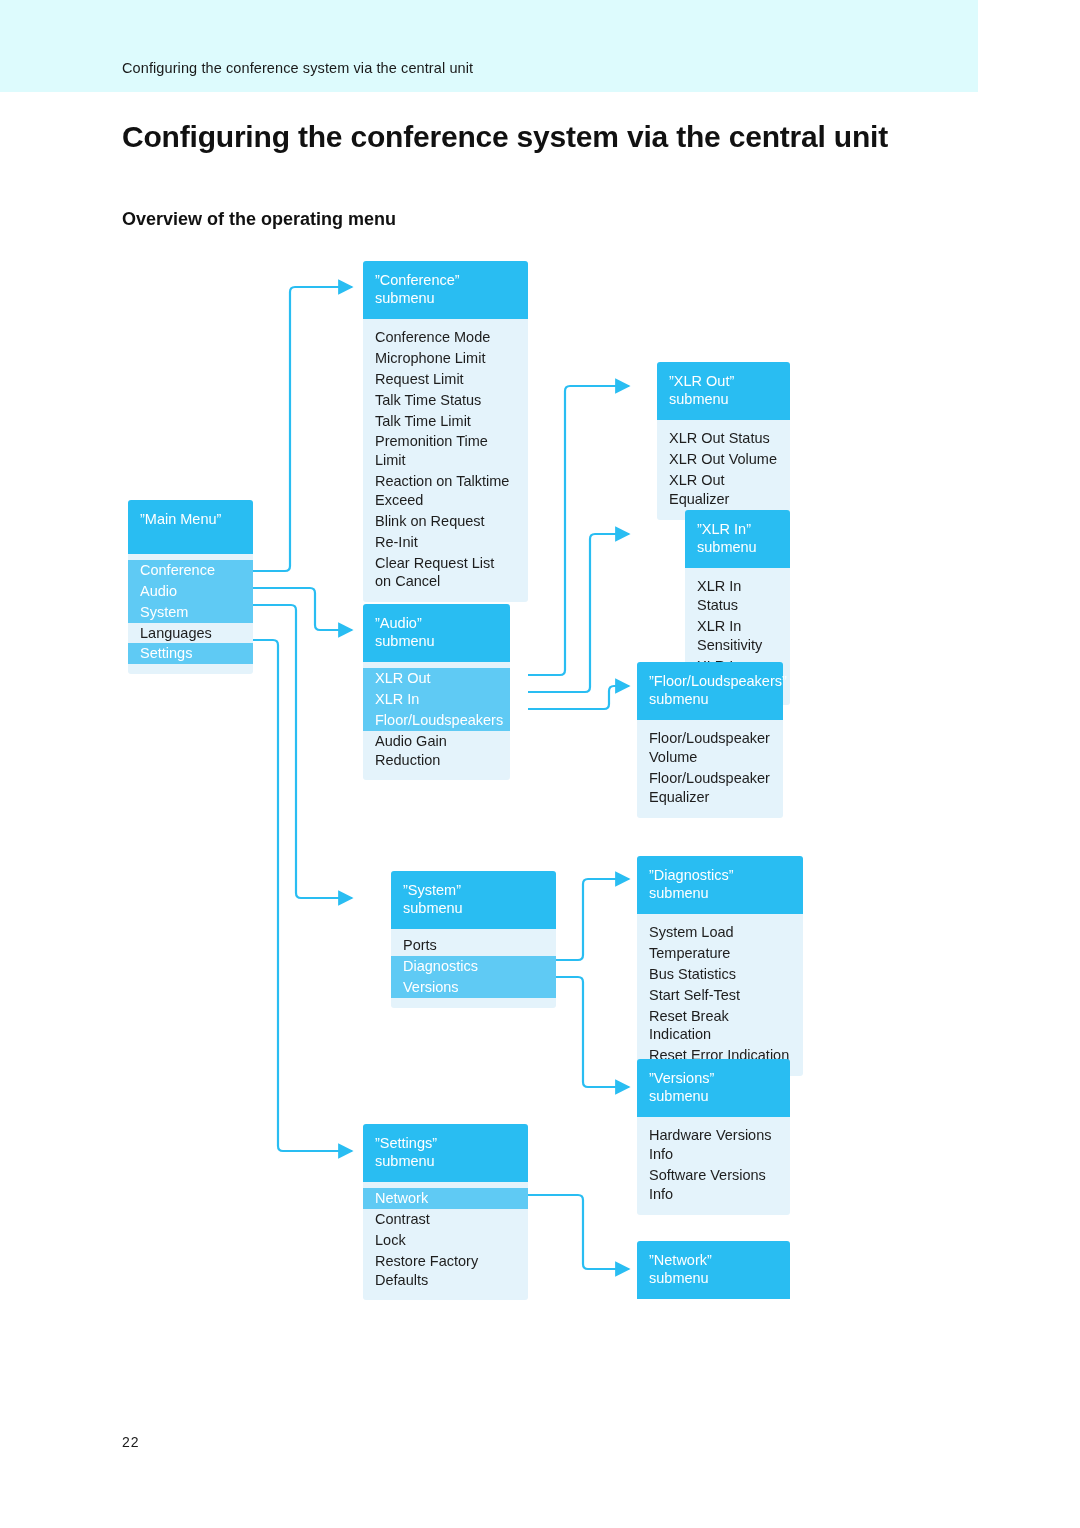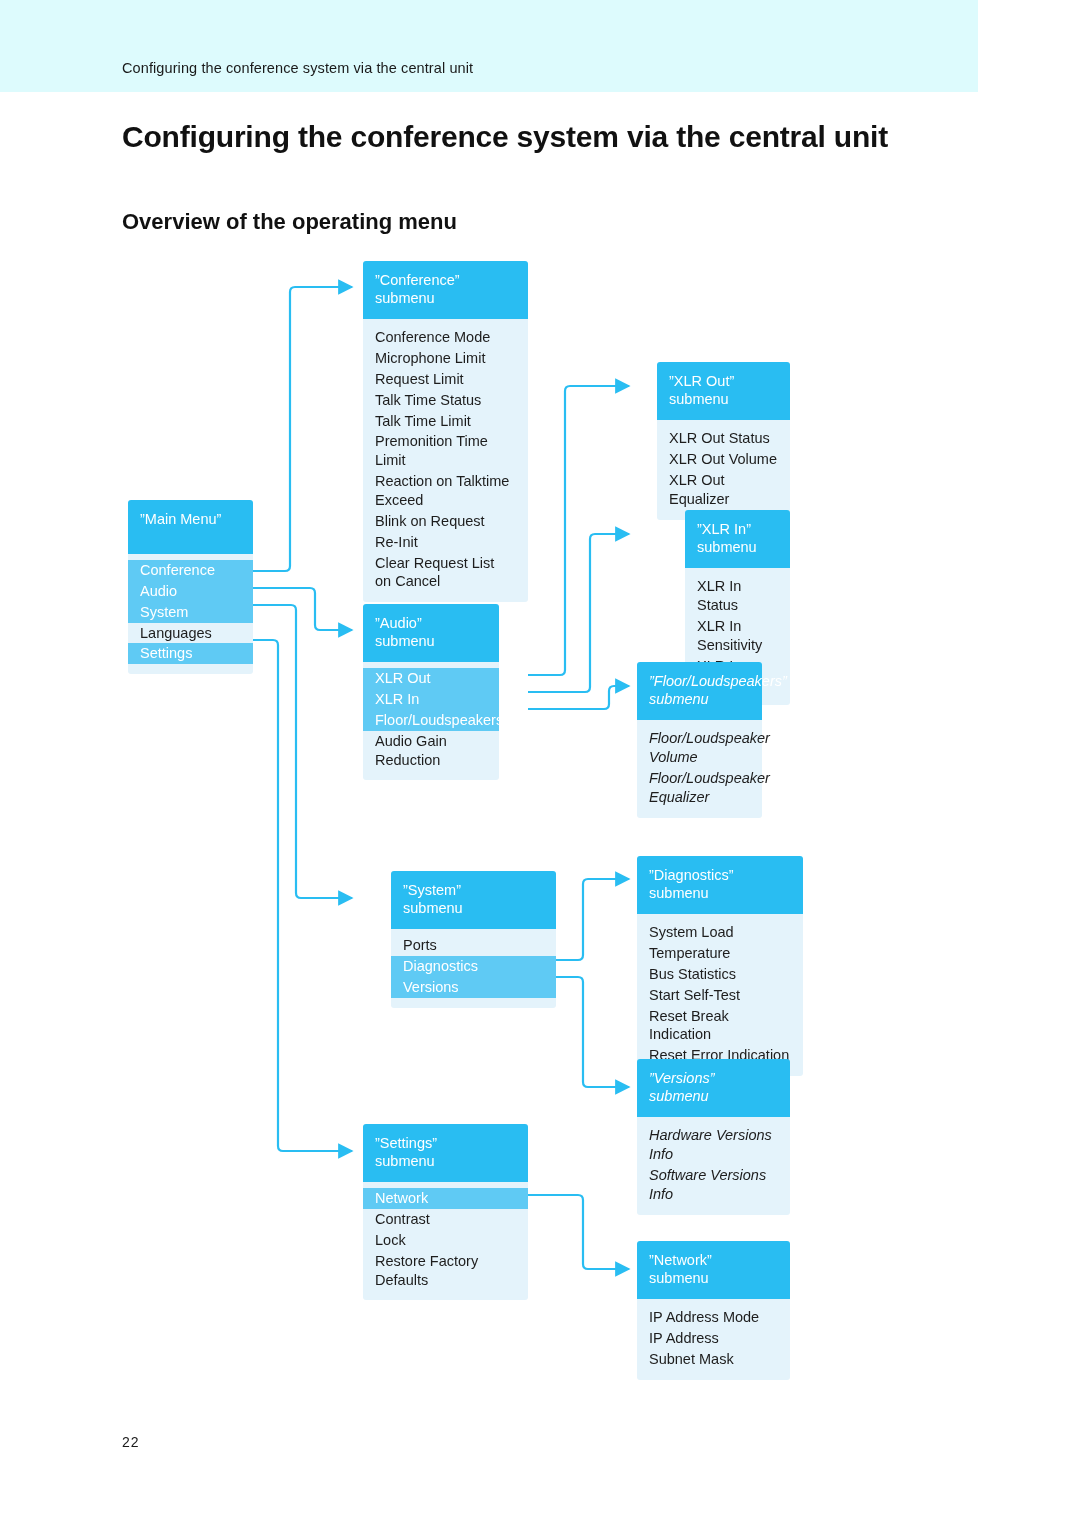--- a/index.html
+++ b/index.html
@@ -21,21 +21,21 @@
     font-size: 14.5px; color: #1a1a1a; letter-spacing: .1px;
   }
 
   
   .chapter-title {
     position: absolute; left: 122px; top: 120px;
     font-size: 30px; font-weight: bold; color: #111; letter-spacing: -0.2px;
   }
   .section-title {
     position: absolute; left: 122px; top: 209px;
-    font-size: 22px; font-weight: bold; color: #111;
+    font-size: 18px; font-weight: bold; color: #111;
   }
 
   
   .page-number {
     position: absolute; left: 122px; top: 1434px;
     font-size: 14px; color: #1a1a1a; letter-spacing: 1px;
   }
 
   
   .diagram { position: absolute; left: 0; top: 0; width: 1080px; height: 1528px; }
@@ -160,34 +160,34 @@
         <span>”XLR In”</span>
         <span class="l2">submenu</span>
       </div>
       <div class="node-body">
         <div class="row">XLR In Status</div>
         <div class="row">XLR In Sensitivity</div>
         <div class="row">XLR In Equalizer</div>
       </div>
     </div>
 
-    <div class="node" style="left:637px; top:662px; width:125px;font-style:italic;">
+    <div class="node" style="left:637px; top:662px; width:146px;">
       <div class="node-head">
         <span>”Floor/Loudspeakers”</span>
         <span class="l2">submenu</span>
       </div>
       <div class="node-body">
         <div class="row">Floor/Loudspeaker
 Volume</div>
         <div class="row">Floor/Loudspeaker
 Equalizer</div>
       </div>
     </div>
 
-    <div class="node" style="left:363px; top:604px; width:136px;">
+    <div class="node" style="left:363px; top:604px; width:147px;">
       <div class="node-head">
         <span>”Audio”</span>
         <span class="l2">submenu</span>
       </div>
       <div class="node-body flush">
         <div class="row hl">XLR Out</div>
         <div class="row hl">XLR In</div>
         <div class="row hl">Floor/Loudspeakers</div>
         <div class="row">Audio Gain Reduction</div>
       </div>
@@ -213,21 +213,21 @@
       <div class="node-body">
         <div class="row">System Load</div>
         <div class="row">Temperature</div>
         <div class="row">Bus Statistics</div>
         <div class="row">Start Self-Test</div>
         <div class="row">Reset Break Indication</div>
         <div class="row">Reset Error Indication</div>
       </div>
     </div>
 
-    <div class="node" style="left:637px; top:1059px; width:153px;font-style:italic;">
+    <div class="node" style="left:637px; top:1059px; width:153px;">
       <div class="node-head">
         <span>”Versions”</span>
         <span class="l2">submenu</span>
       </div>
       <div class="node-body">
         <div class="row">Hardware Versions Info</div>
         <div class="row">Software Versions Info</div>
       </div>
     </div>
 
@@ -242,23 +242,18 @@
         <div class="row">Lock</div>
         <div class="row">Restore Factory Defaults</div>
       </div>
     </div>
 
     <div class="node" style="left:637px; top:1241px; width:153px;">
       <div class="node-head">
         <span>”Network”</span>
         <span class="l2">submenu</span>
       </div>
-      <div class="node-body">
-        <div class="row">IP Address Mode</div>
-        <div class="row">IP Address</div>
-        <div class="row">Subnet Mask</div>
-      </div>
     </div>
 
   </div>
 
   <div class="page-number">22</div>
 </div>
 
 </body></html>

